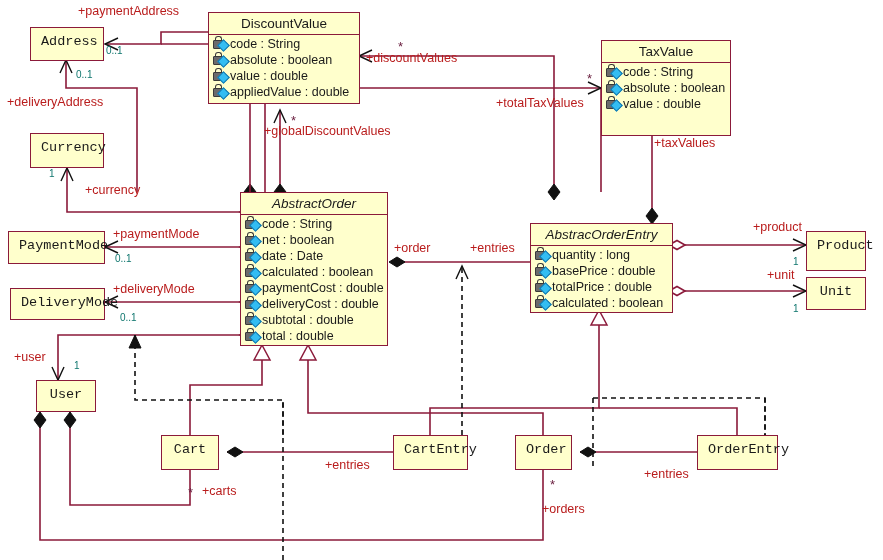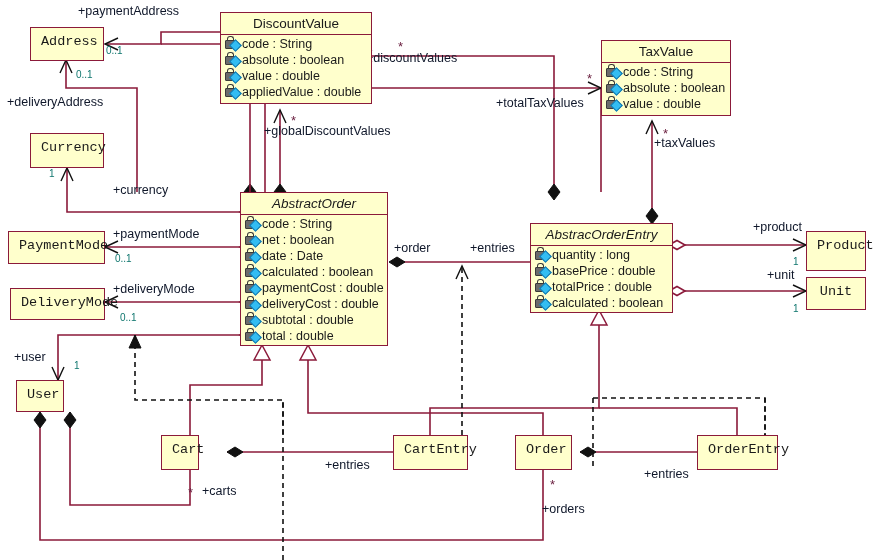--- a/index.html
+++ b/index.html
@@ -52,21 +52,21 @@
   }
   .attr-icon .diamond{
     position:absolute;left:7px;top:5px;width:7px;height:7px;
     background:#33bdf2;border:1px solid #1172a8;
     transform:rotate(45deg);
   }
   .simple-class .uml-name{padding:6px 10px;font-family:Liberation Mono, monospace;}
   .lbl{
     position:absolute;
     font-size:12.5px;
-    color:#0f172a;
+    color:#b91c1c;
     white-space:nowrap;
     z-index:4;
   }
   .mult{
     position:absolute;
     font-size:10px;
     color:#0f766e;
     white-space:nowrap;
     z-index:4;
   }
@@ -181,21 +181,21 @@
     <path class="dash" d="M283 560 V400"></path>
     <path class="dash" d="M593 398 H765 V435"></path>
     <path class="dash" d="M593 398 V470"></path>
     <path class="dash" d="M765 398 V470"></path>
   </svg>
 
   <div class="uml-class simple-class" style="left:30px;top:27px;width:74px;height:34px;">
     <div class="uml-name">Address</div>
   </div>
 
-  <div class="uml-class" style="left:220px;top:12px;width:152px;height:92px;">
+  <div class="uml-class" style="left:208px;top:12px;width:152px;height:92px;">
     <div class="uml-name">DiscountValue</div>
     <div class="uml-sep"></div>
     <div class="uml-attrs">
       <div class="uml-attr">
         <span class="attr-icon">
             <span class="lock-shackle"></span>
             <span class="lock-body"></span>
             <span class="diamond"></span>
           </span>
         <span>code : String</span>
@@ -220,21 +220,21 @@
         <span class="attr-icon">
             <span class="lock-shackle"></span>
             <span class="lock-body"></span>
             <span class="diamond"></span>
           </span>
         <span>appliedValue : double</span>
       </div>
     </div>
   </div>
 
-  <div class="uml-class" style="left:601px;top:40px;width:130px;height:76px;">
+  <div class="uml-class" style="left:601px;top:40px;width:130px;height:96px;">
     <div class="uml-name">TaxValue</div>
     <div class="uml-sep"></div>
     <div class="uml-attrs">
       <div class="uml-attr">
         <span class="attr-icon">
             <span class="lock-shackle"></span>
             <span class="lock-body"></span>
             <span class="diamond"></span>
           </span>
         <span>code : String</span>
@@ -381,25 +381,25 @@
   </div>
 
   <div class="uml-class simple-class" style="left:806px;top:231px;width:60px;height:40px;">
     <div class="uml-name">Product</div>
   </div>
 
   <div class="uml-class simple-class" style="left:806px;top:277px;width:60px;height:33px;">
     <div class="uml-name">Unit</div>
   </div>
 
-  <div class="uml-class simple-class" style="left:16px;top:380px;width:48px;height:32px;">
+  <div class="uml-class simple-class" style="left:36px;top:380px;width:60px;height:32px;">
     <div class="uml-name">User</div>
   </div>
 
-  <div class="uml-class simple-class" style="left:161px;top:435px;width:38px;height:35px;">
+  <div class="uml-class simple-class" style="left:161px;top:435px;width:58px;height:35px;">
     <div class="uml-name">Cart</div>
   </div>
 
   <div class="uml-class simple-class" style="left:393px;top:435px;width:75px;height:35px;">
     <div class="uml-name">CartEntry</div>
   </div>
 
   <div class="uml-class simple-class" style="left:515px;top:435px;width:57px;height:35px;">
     <div class="uml-name">Order</div>
   </div>
@@ -407,21 +407,21 @@
   <div class="uml-class simple-class" style="left:697px;top:435px;width:81px;height:35px;">
     <div class="uml-name">OrderEntry</div>
   </div>
 
   <div class="lbl" style="left:78px;top:4px;">+paymentAddress</div>
   <div class="lbl" style="left:7px;top:95px;">+deliveryAddress</div>
   <div class="lbl" style="left:366px;top:51px;">+discountValues</div>
   <div class="lbl" style="left:264px;top:124px;">+globalDiscountValues</div>
   <div class="lbl" style="left:496px;top:96px;">+totalTaxValues</div>
   <div class="lbl" style="left:654px;top:136px;">+taxValues</div>
-  <div class="lbl" style="left:85px;top:183px;margin-left:28px;">+currency</div>
+  <div class="lbl" style="left:85px;top:183px;">+currency</div>
   <div class="lbl" style="left:113px;top:227px;">+paymentMode</div>
   <div class="lbl" style="left:113px;top:282px;">+deliveryMode</div>
   <div class="lbl" style="left:14px;top:350px;">+user</div>
   <div class="lbl" style="left:394px;top:241px;">+order</div>
   <div class="lbl" style="left:470px;top:241px;">+entries</div>
   <div class="lbl" style="left:753px;top:220px;">+product</div>
   <div class="lbl" style="left:767px;top:268px;">+unit</div>
   <div class="lbl" style="left:325px;top:458px;">+entries</div>
   <div class="lbl" style="left:644px;top:467px;">+entries</div>
   <div class="lbl" style="left:202px;top:484px;">+carts</div>

